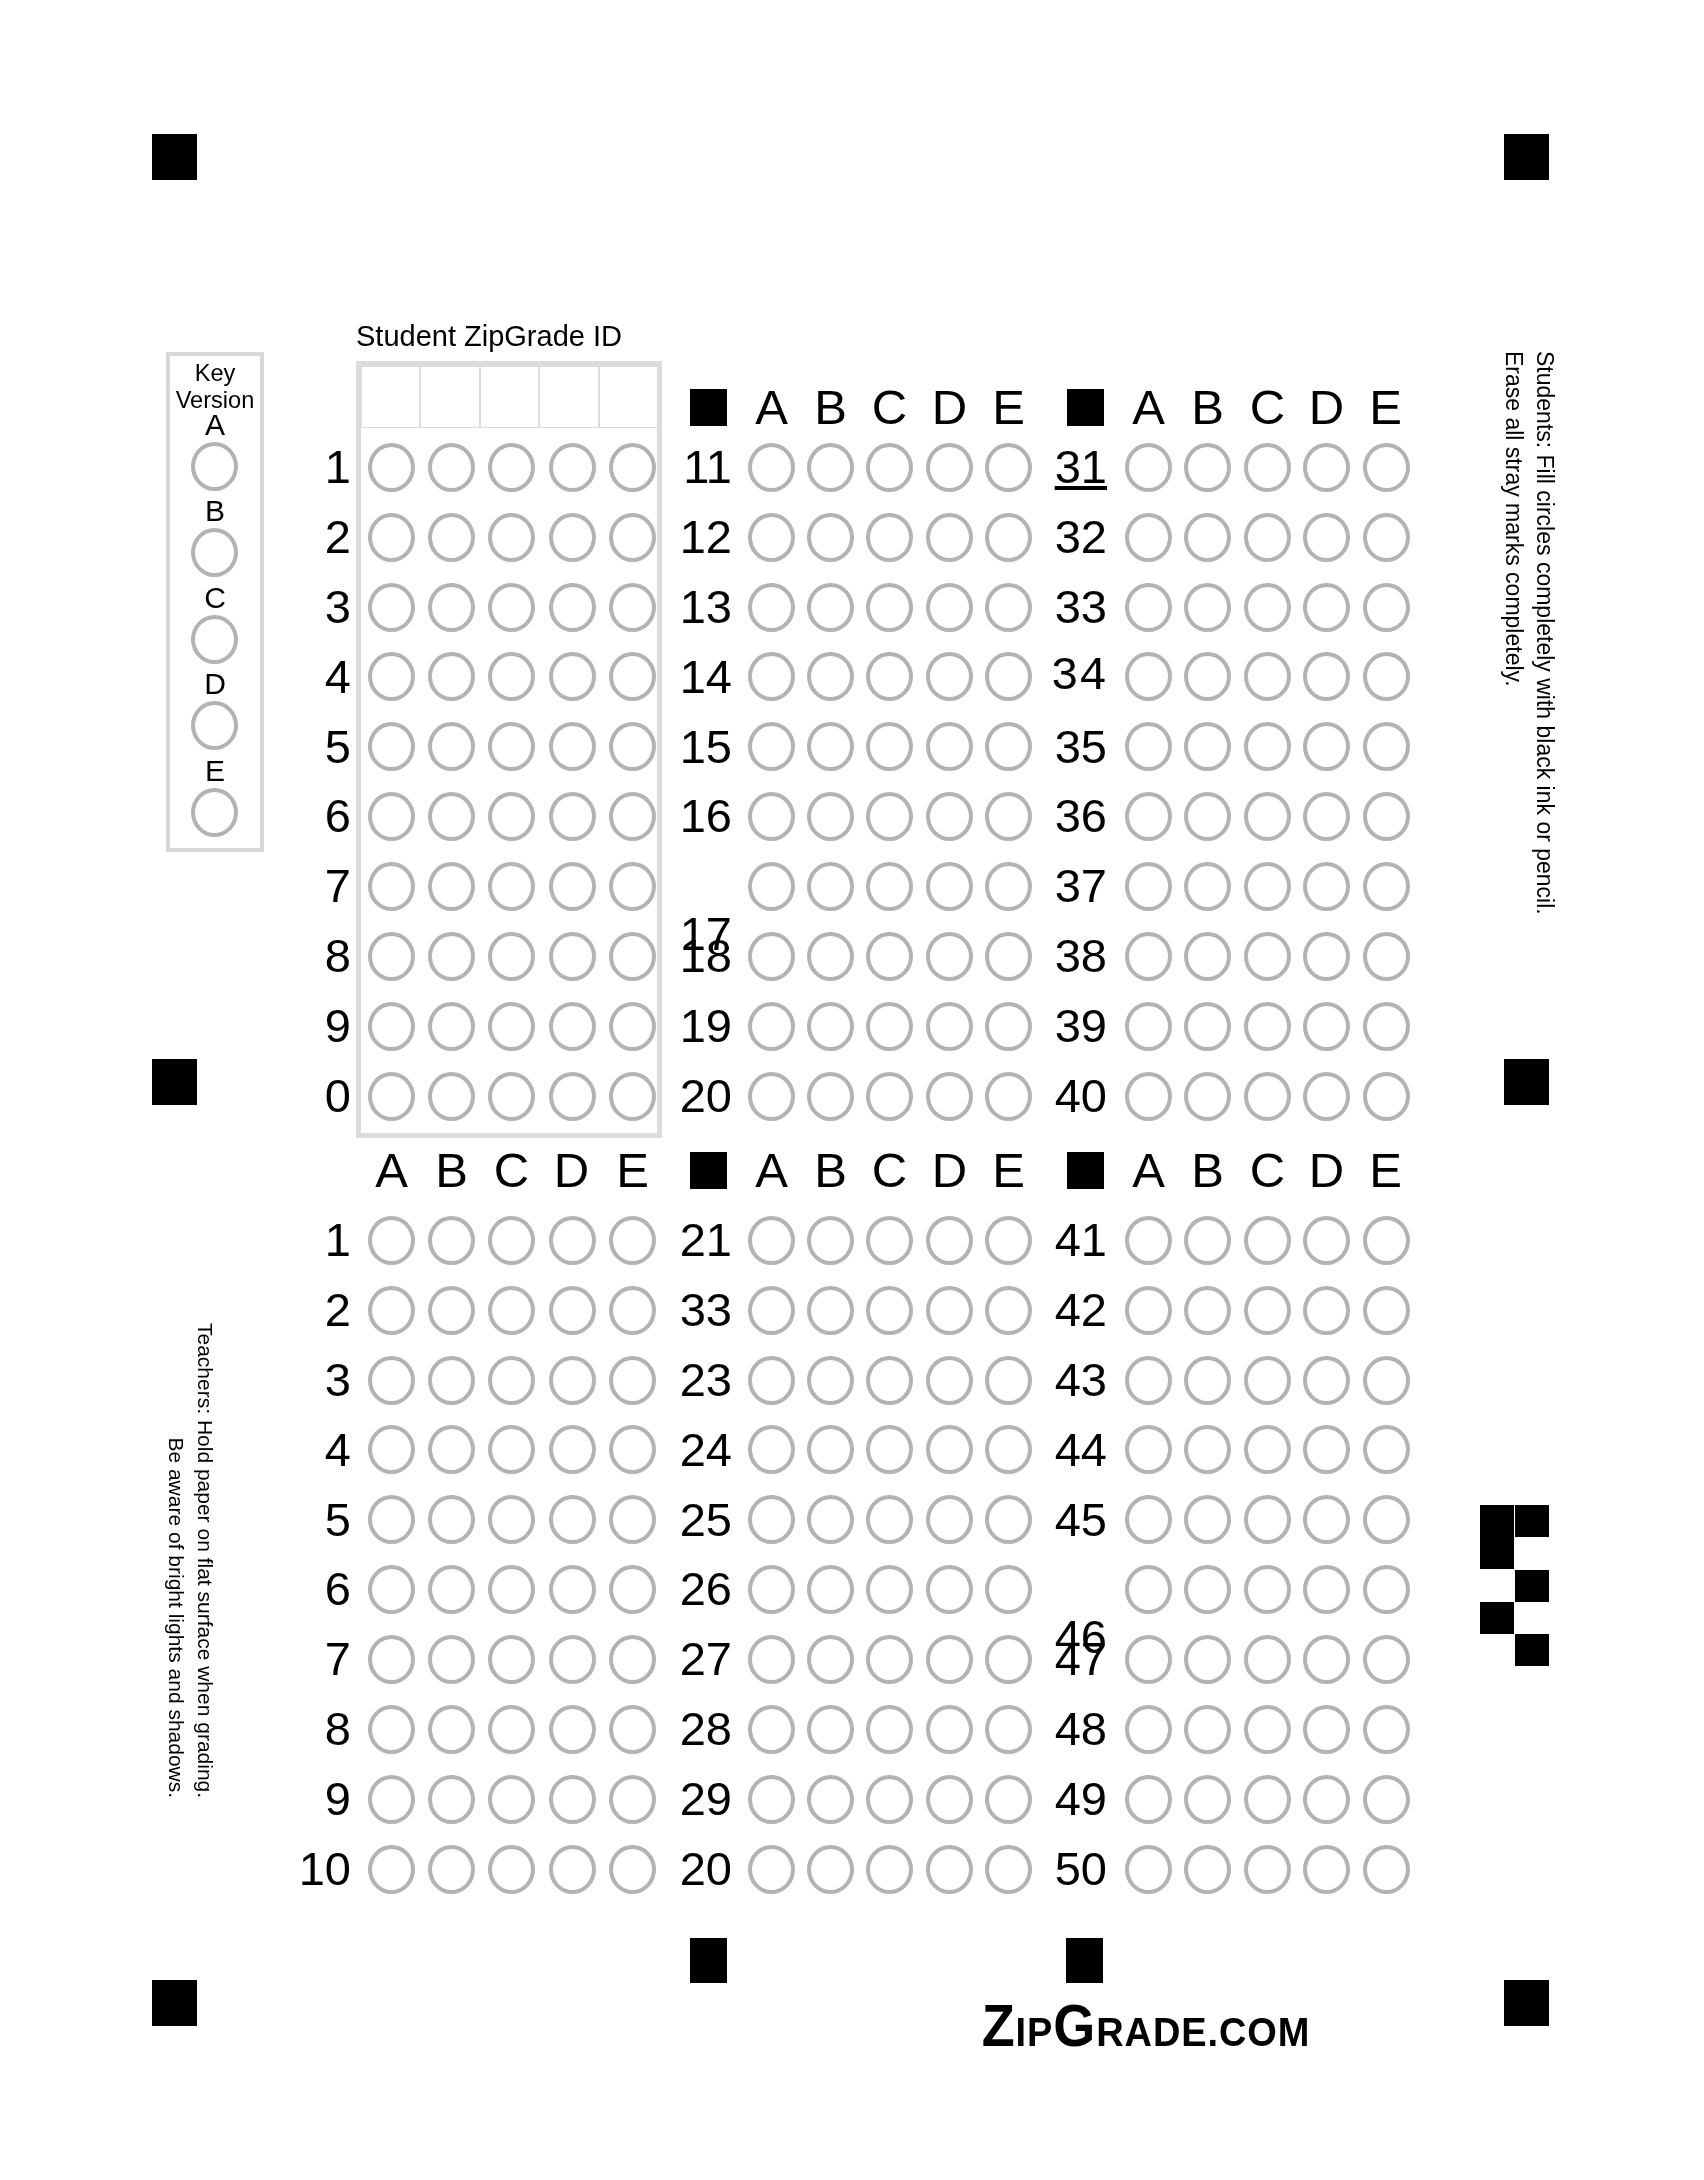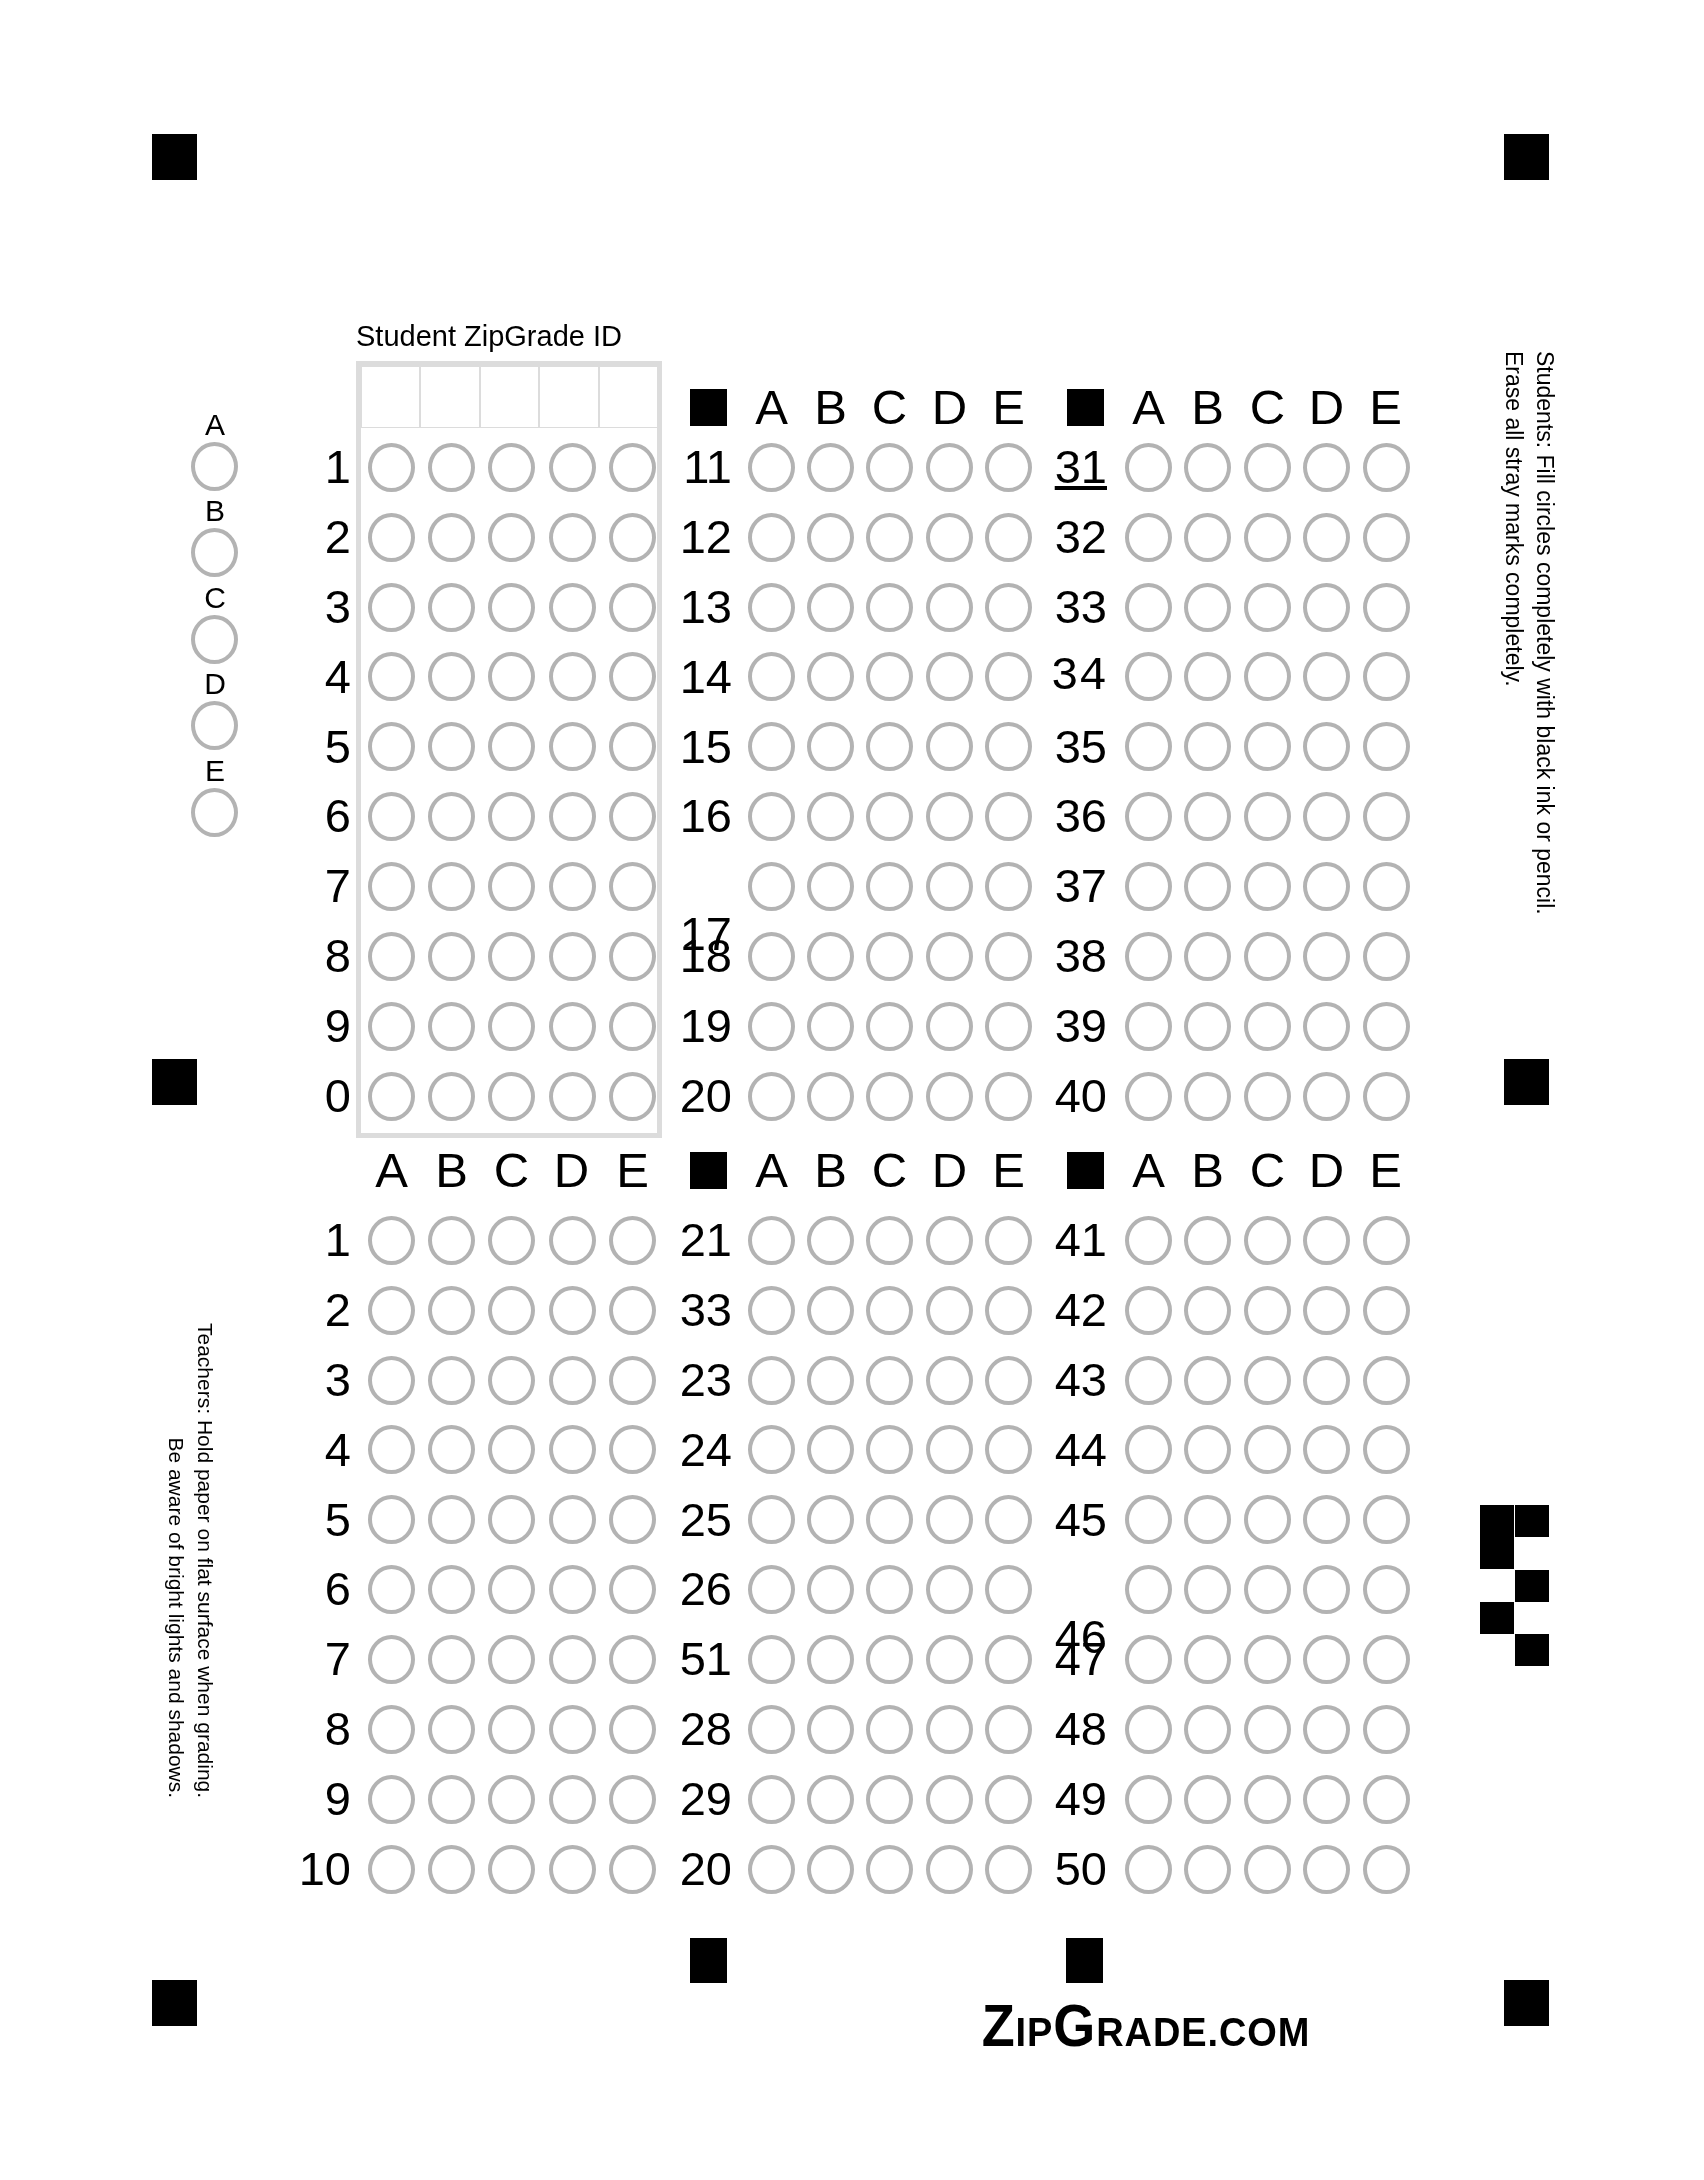--- a/index.html
+++ b/index.html
@@ -53,20 +53,26 @@
   <div class="regmark" style="left:152px;top:134px"></div>
   <div class="regmark" style="left:1504px;top:134px"></div>
   <div class="regmark" style="left:152px;top:1059px"></div>
   <div class="regmark" style="left:1504px;top:1059px"></div>
   <div class="regmark" style="left:152px;top:1980px"></div>
   <div class="regmark" style="left:1504px;top:1980px"></div>
 
 
   <div class="sid-title">Student ZipGrade ID</div>
 
+  <div class="keybox">
+    <div class="key-title">
+      <div>Key</div>
+      <div>Version</div>
+    </div>
+  </div>
 
   <div class="idbox"></div>
   <div class="idcells" id="idcells">
       <div class="idcell"></div>
       <div class="idcell"></div>
       <div class="idcell"></div>
       <div class="idcell"></div>
       <div class="idcell"></div>
     </div>
 
@@ -315,21 +321,21 @@
     <div class="bubble" style="left: 807px; top: 1495px;"></div>
     <div class="bubble" style="left: 866px; top: 1495px;"></div>
     <div class="bubble" style="left: 926px; top: 1495px;"></div>
     <div class="bubble" style="left: 985px; top: 1495px;"></div>
     <div class="qnum" style="left: 601px; top: 1563px;">26</div>
     <div class="bubble" style="left: 748px; top: 1565px;"></div>
     <div class="bubble" style="left: 807px; top: 1565px;"></div>
     <div class="bubble" style="left: 866px; top: 1565px;"></div>
     <div class="bubble" style="left: 926px; top: 1565px;"></div>
     <div class="bubble" style="left: 985px; top: 1565px;"></div>
-    <div class="qnum" style="left: 601px; top: 1633px;">51</div>
+    <div class="qnum" style="left: 601px; top: 1633px;">27</div>
     <div class="bubble" style="left: 748px; top: 1635px;"></div>
     <div class="bubble" style="left: 807px; top: 1635px;"></div>
     <div class="bubble" style="left: 866px; top: 1635px;"></div>
     <div class="bubble" style="left: 926px; top: 1635px;"></div>
     <div class="bubble" style="left: 985px; top: 1635px;"></div>
     <div class="qnum" style="left: 601px; top: 1703px;">28</div>
     <div class="bubble" style="left: 748px; top: 1705px;"></div>
     <div class="bubble" style="left: 807px; top: 1705px;"></div>
     <div class="bubble" style="left: 866px; top: 1705px;"></div>
     <div class="bubble" style="left: 926px; top: 1705px;"></div>

